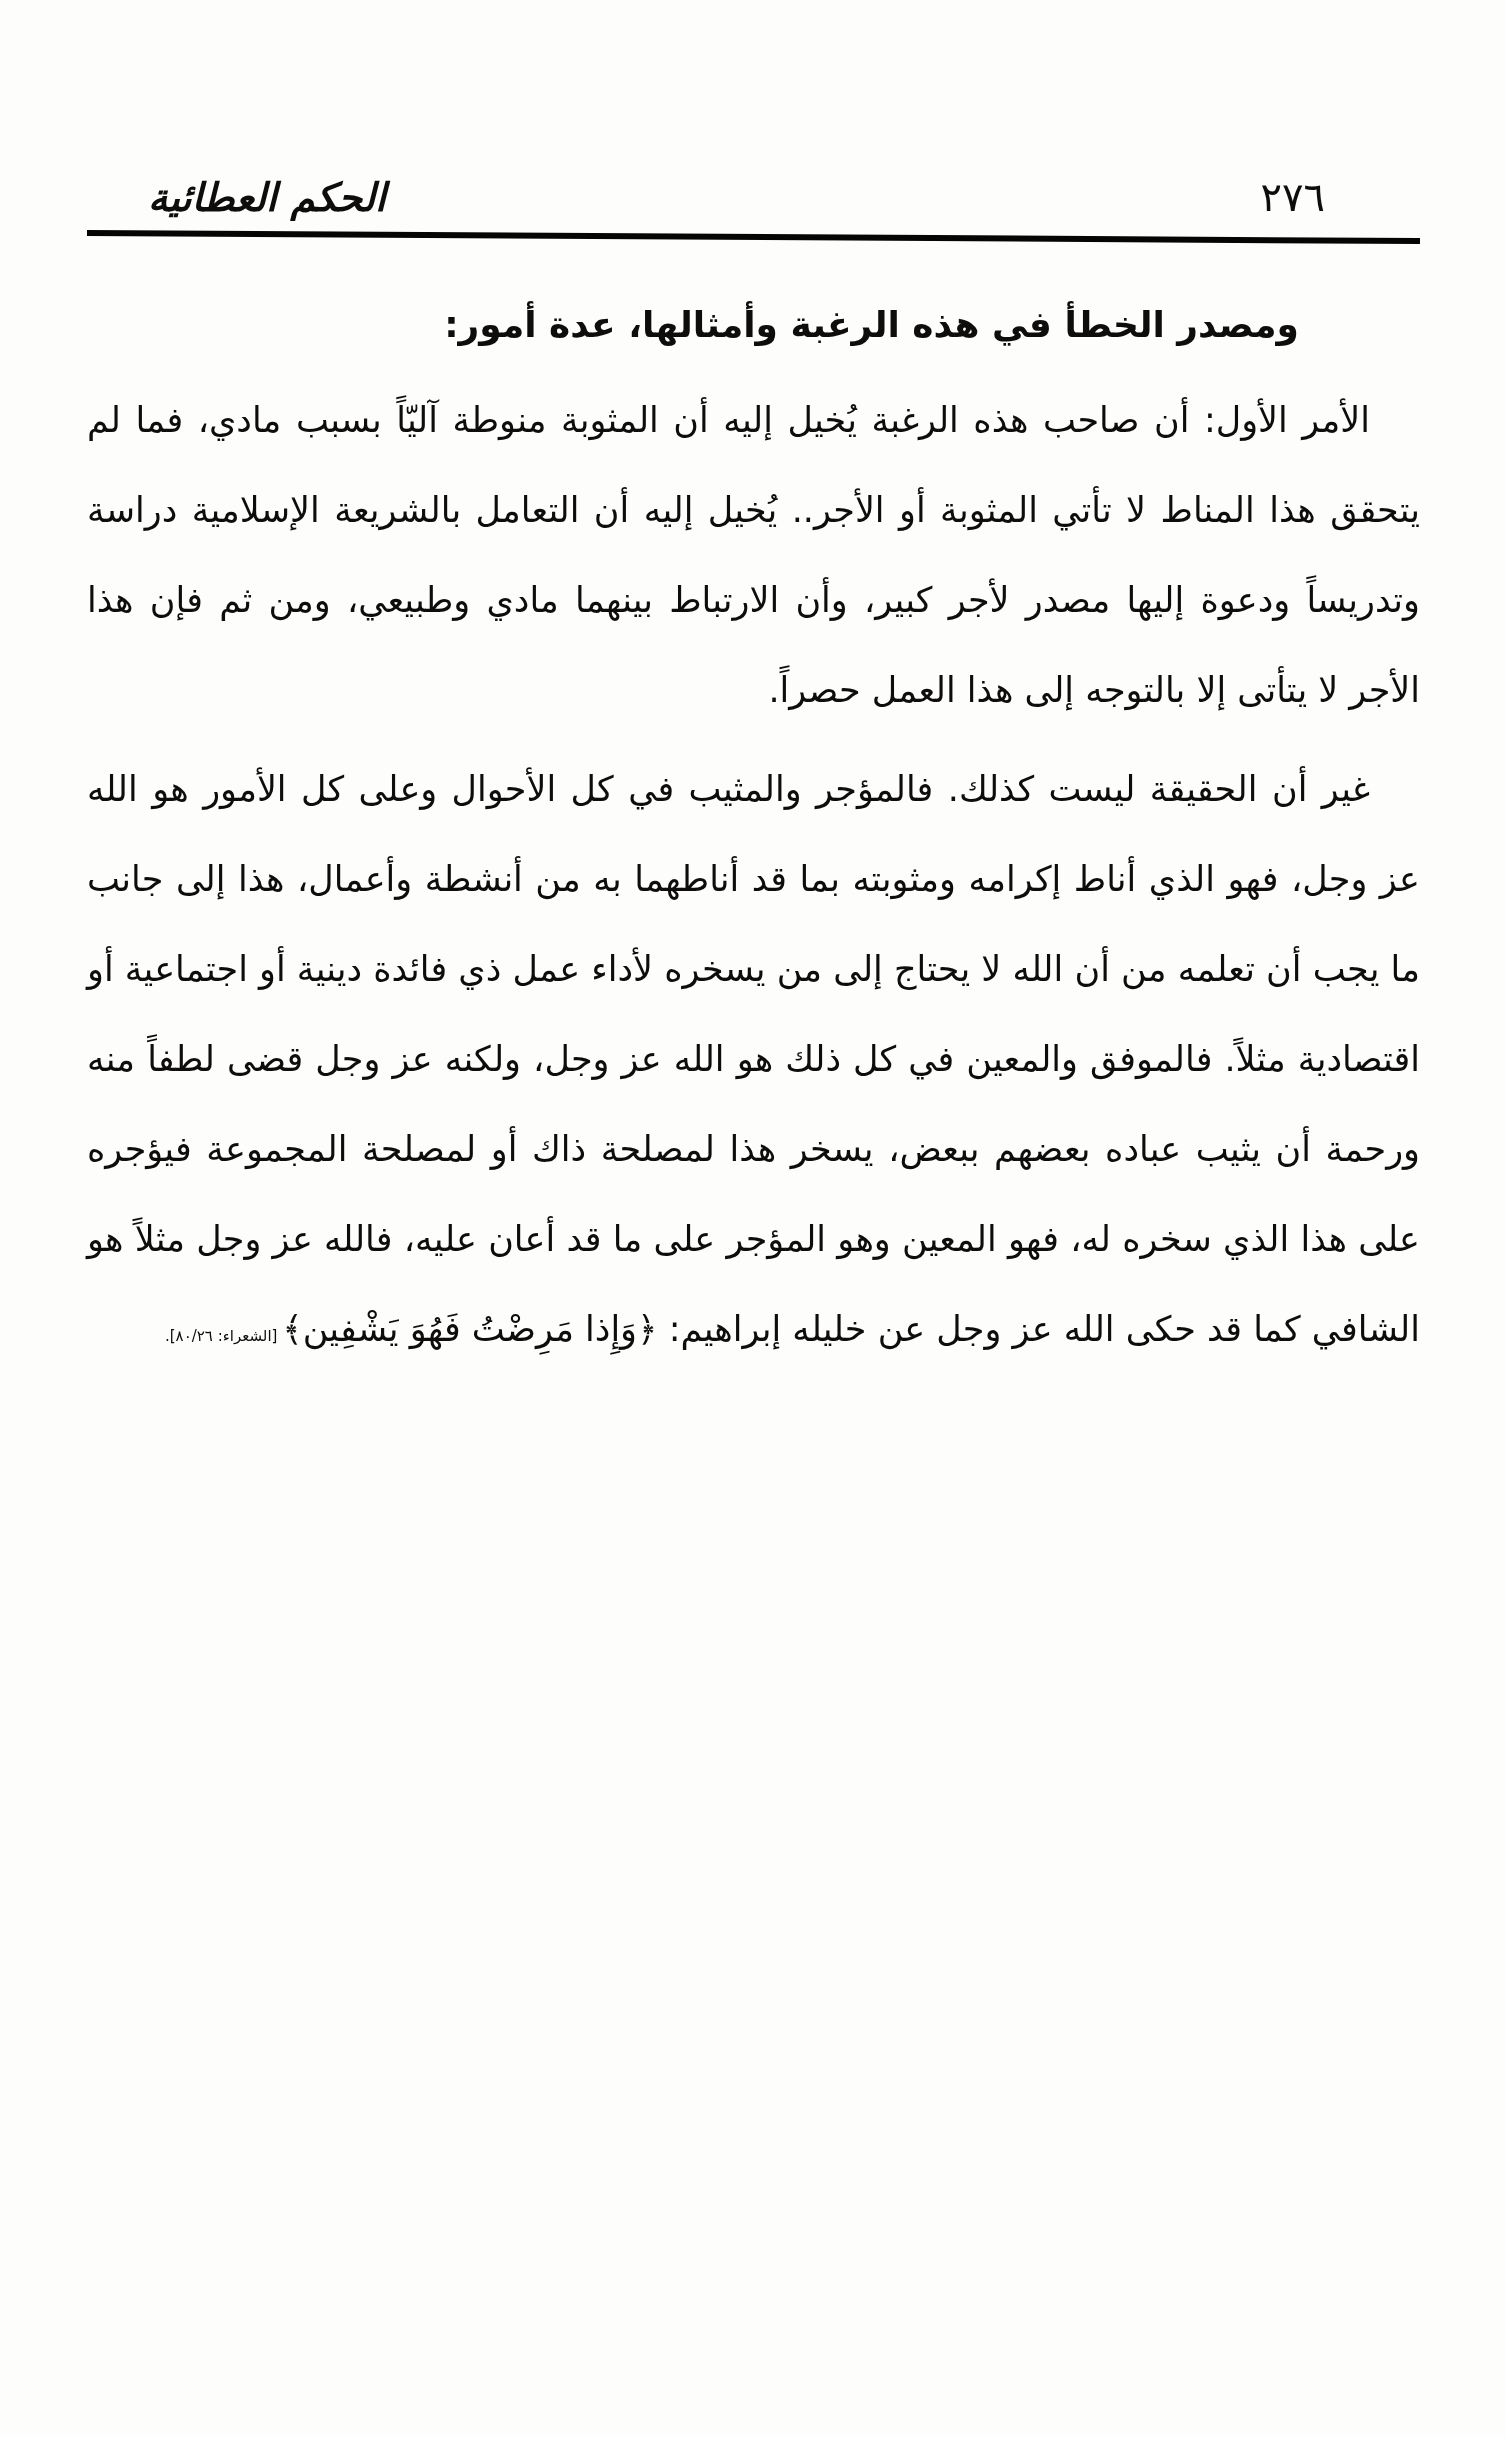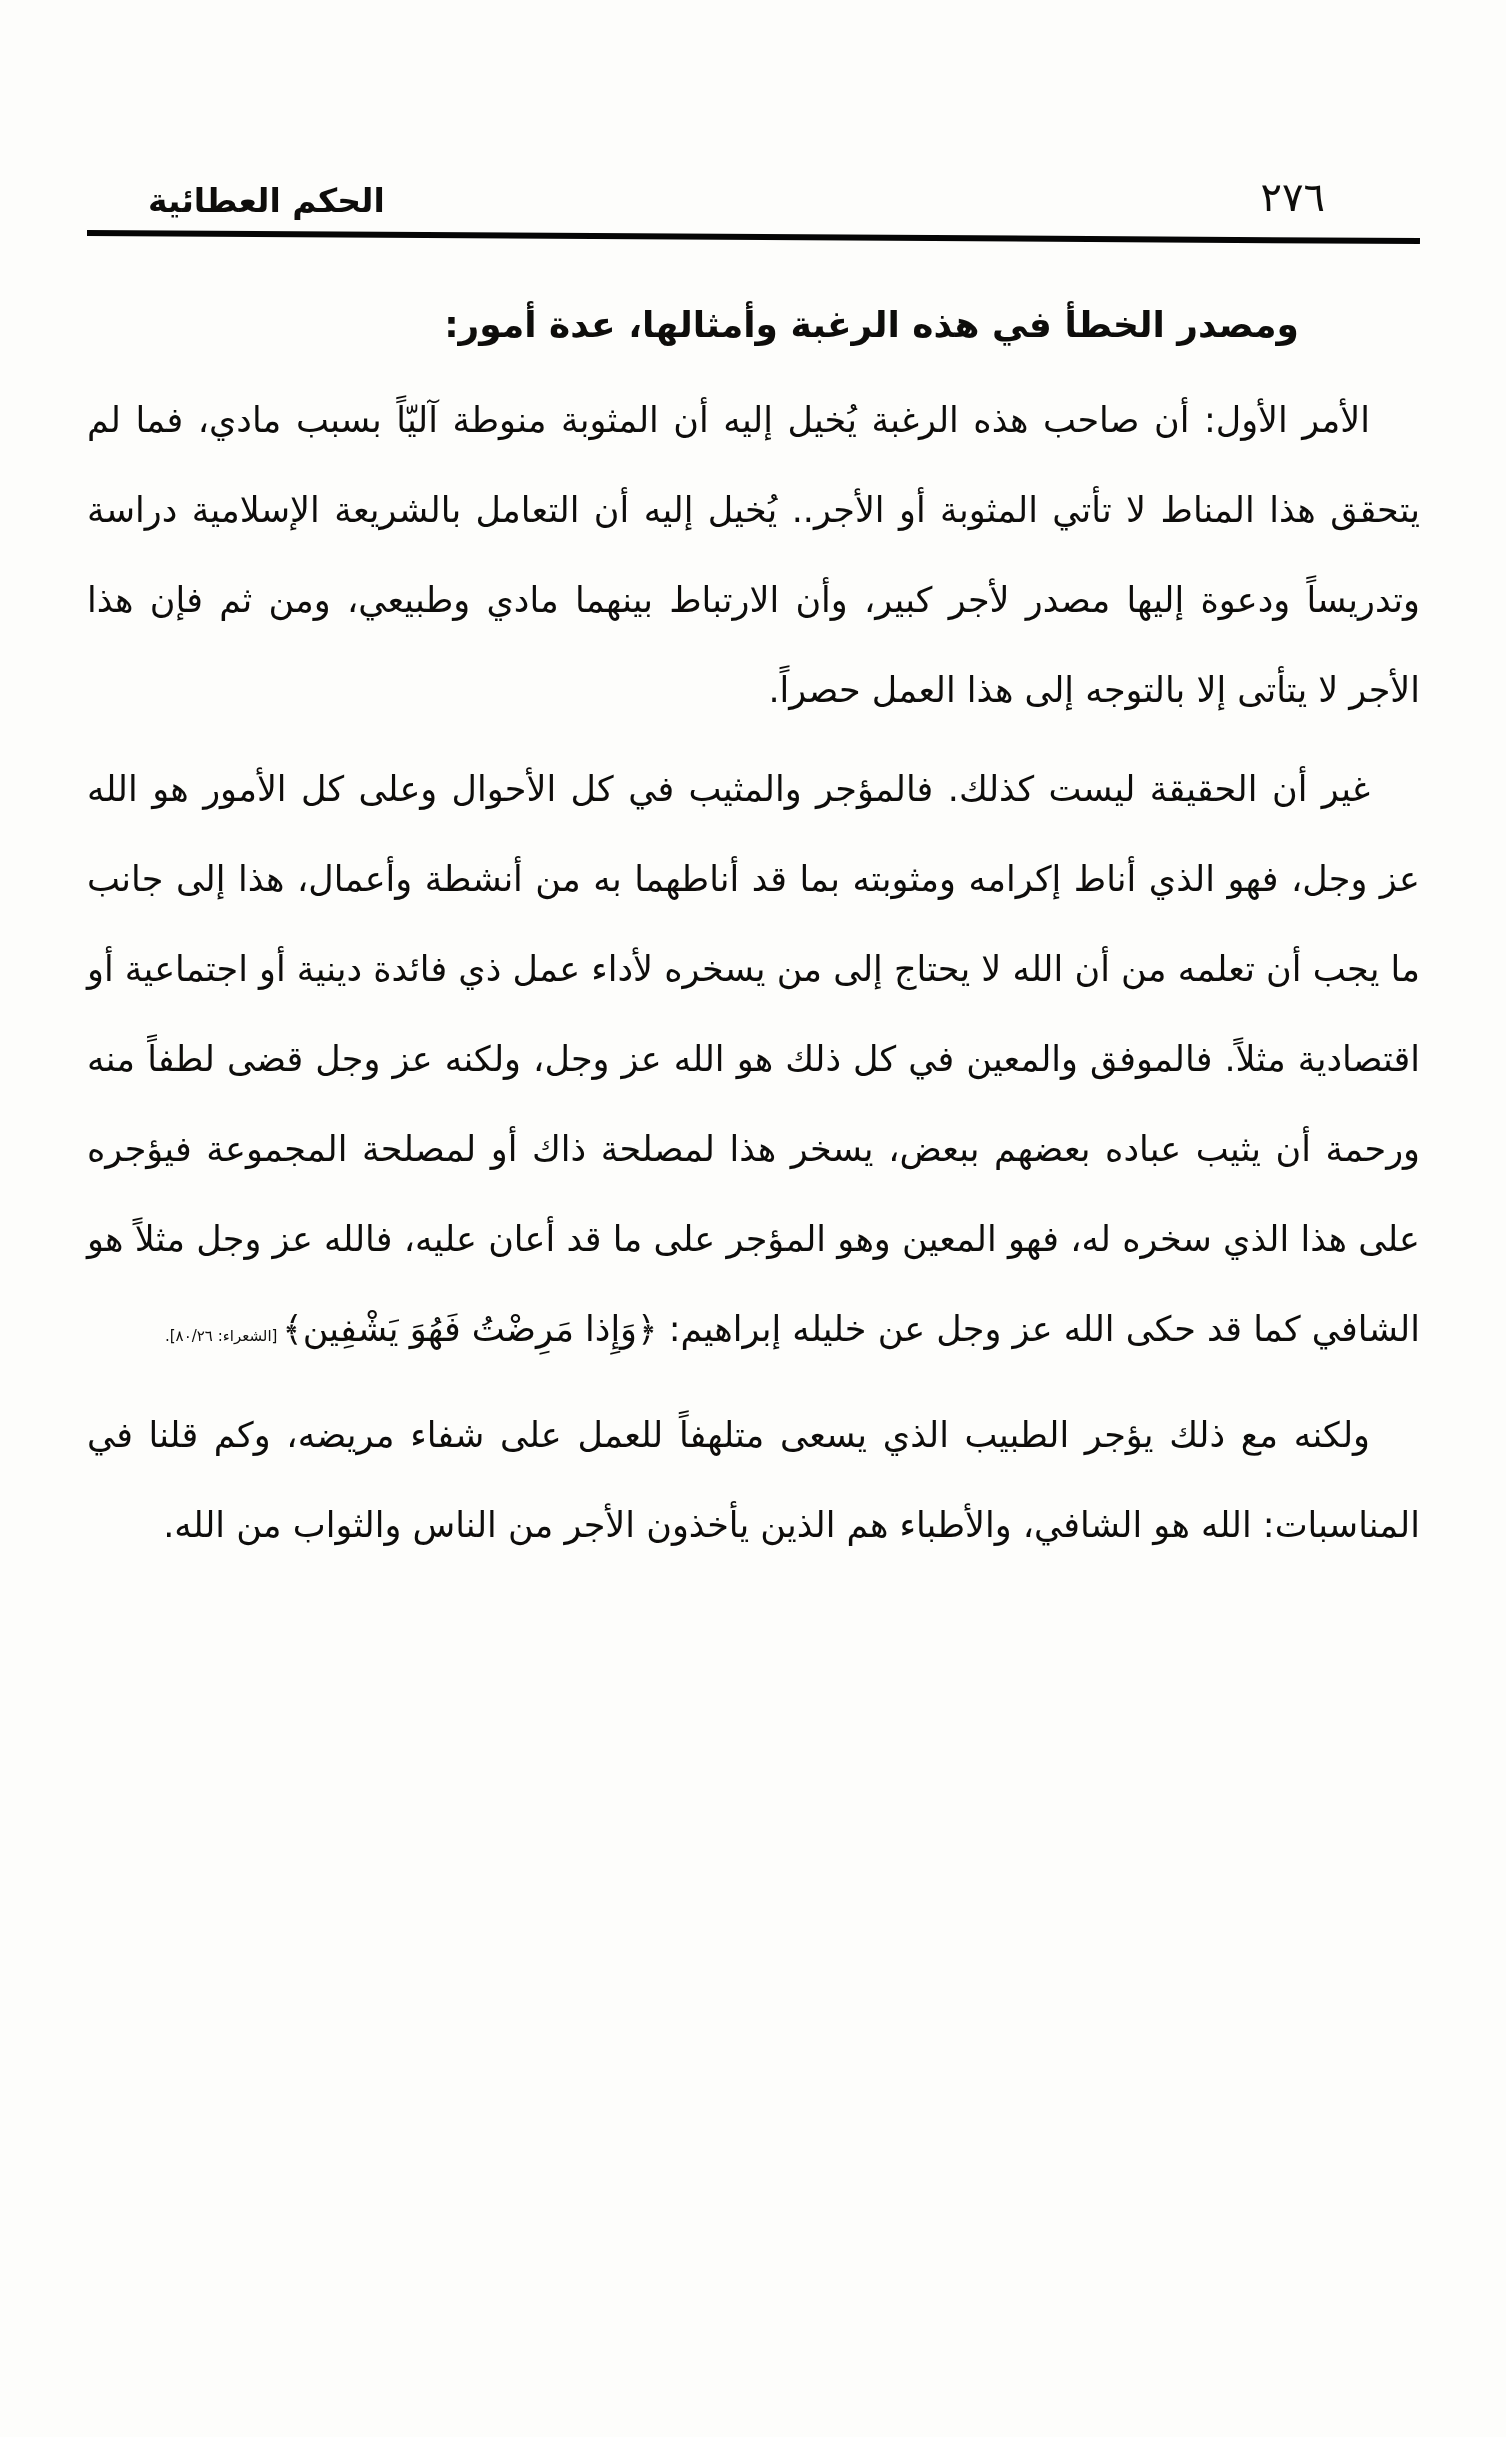--- a/index.html
+++ b/index.html
@@ -14,23 +14,24 @@
     padding: 174px 87px 0 87px;
     overflow: hidden;
   }
   .header {
     display: flex;
     justify-content: space-between;
     align-items: flex-end;
     padding: 0 95px 0 61px;
   }
   .header-title {
-    font-size: 33px;
+    font-size: 39px;
     font-weight: bold;
     letter-spacing: 0;
+    font-style: italic;
   }
   .page-number {
     font-size: 40px;
   }
   .header-rule {
     height: 6px;
     background: #050505;
     margin-top: 14px;
     transform: rotate(0.35deg);
   }
@@ -74,19 +75,18 @@
   <div class="header-rule"></div>
 
   <div class="body-text" dir="rtl">
 
     <p class="section-heading">ومصدر الخطأ في هذه الرغبة وأمثالها، عدة أمور:</p>
 
     <p class="para"><span class="lead">الأمر الأول:</span><span> أن صاحب هذه الرغبة يُخيل إليه أن المثوبة منوطة آليّاً بسبب مادي، فما لم يتحقق هذا المناط لا تأتي المثوبة أو الأجر.. يُخيل إليه أن التعامل بالشريعة الإسلامية دراسة وتدريساً ودعوة إليها مصدر لأجر كبير، وأن الارتباط بينهما مادي وطبيعي، ومن ثم فإن هذا الأجر لا يتأتى إلا بالتوجه إلى هذا العمل حصراً.</span></p>
 
     <p class="para"><span>غير أن الحقيقة ليست كذلك. فالمؤجر والمثيب في كل الأحوال وعلى كل الأمور هو الله عز وجل، فهو الذي أناط إكرامه ومثوبته بما قد أناطهما به من أنشطة وأعمال، هذا إلى جانب ما يجب أن تعلمه من أن الله لا يحتاج إلى من يسخره لأداء عمل ذي فائدة دينية أو اجتماعية أو اقتصادية مثلاً. فالموفق والمعين في كل ذلك هو الله عز وجل، ولكنه عز وجل قضى لطفاً منه ورحمة أن يثيب عباده بعضهم ببعض، يسخر هذا لمصلحة ذاك أو لمصلحة المجموعة فيؤجره على هذا الذي سخره له، فهو المعين وهو المؤجر على ما قد أعان عليه، فالله عز وجل مثلاً هو الشافي كما قد حكى الله عز وجل عن خليله إبراهيم: </span><span class="quran">﴿وَإِذا مَرِضْتُ فَهُوَ يَشْفِين﴾</span><span class="verse-ref"> [الشعراء: ٢٦‏/‏٨٠].</span></p>
 
-    <p class="para"><span>ولكنه مع ذلك يؤجر الطبيب الذي يسعى متلهفاً للعمل على شفاء مريضه، وكم قلنا في المناسبات: الله هو الشافي، والأطباء هم الذين يأخذون الأجر من الناس والثواب من الله.</span></p>
 
 
   </div>
 
 </div>
 
 
 </body></html>

